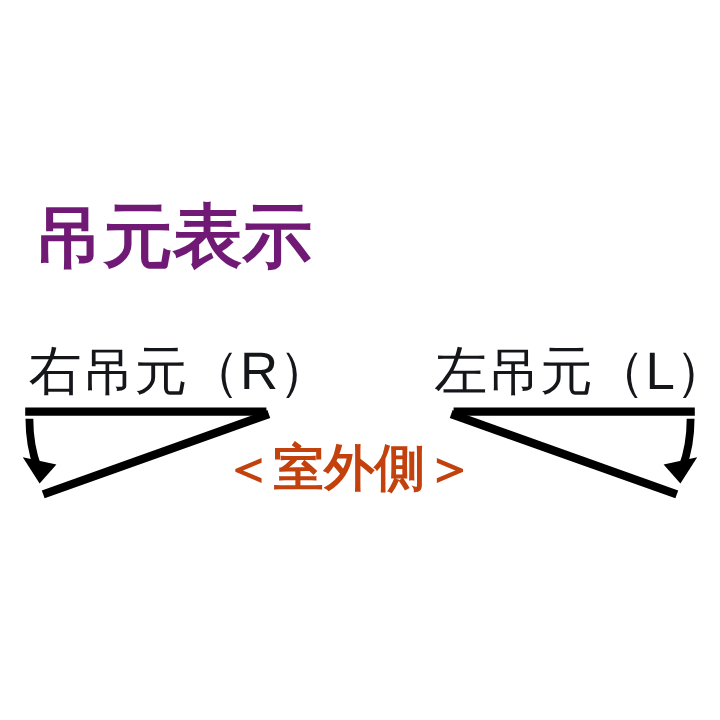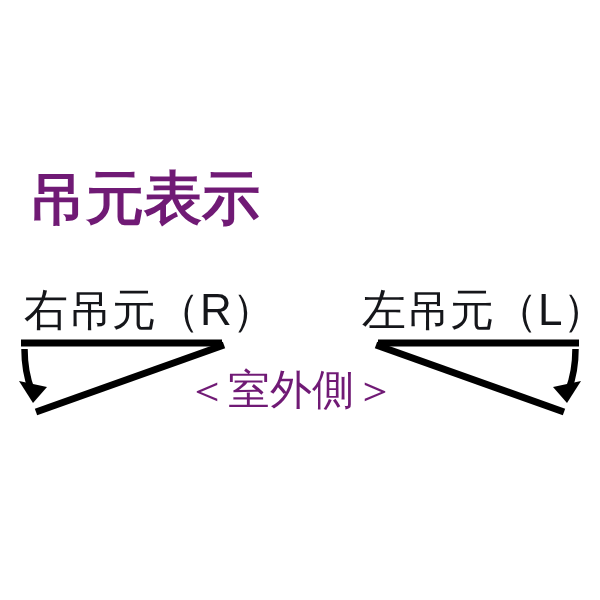--- a/index.html
+++ b/index.html
@@ -44,22 +44,22 @@
   .hinge-label.left  { left: 24px; }
   .hinge-label.right { left: 362px; }
 
   
   .outside-caption {
     position: absolute;
     left: 186px;
     top: 366px;
     font-size: 42px;
     line-height: 48px;
-    font-weight: 400;
-    color: #701a75;
+    font-weight: 700;
+    color: #c2410c;
     white-space: nowrap;
   }
 
   
   .diagram-svg {
     position: absolute;
     left: 0;
     top: 0;
     width: 600px;
     height: 600px;

